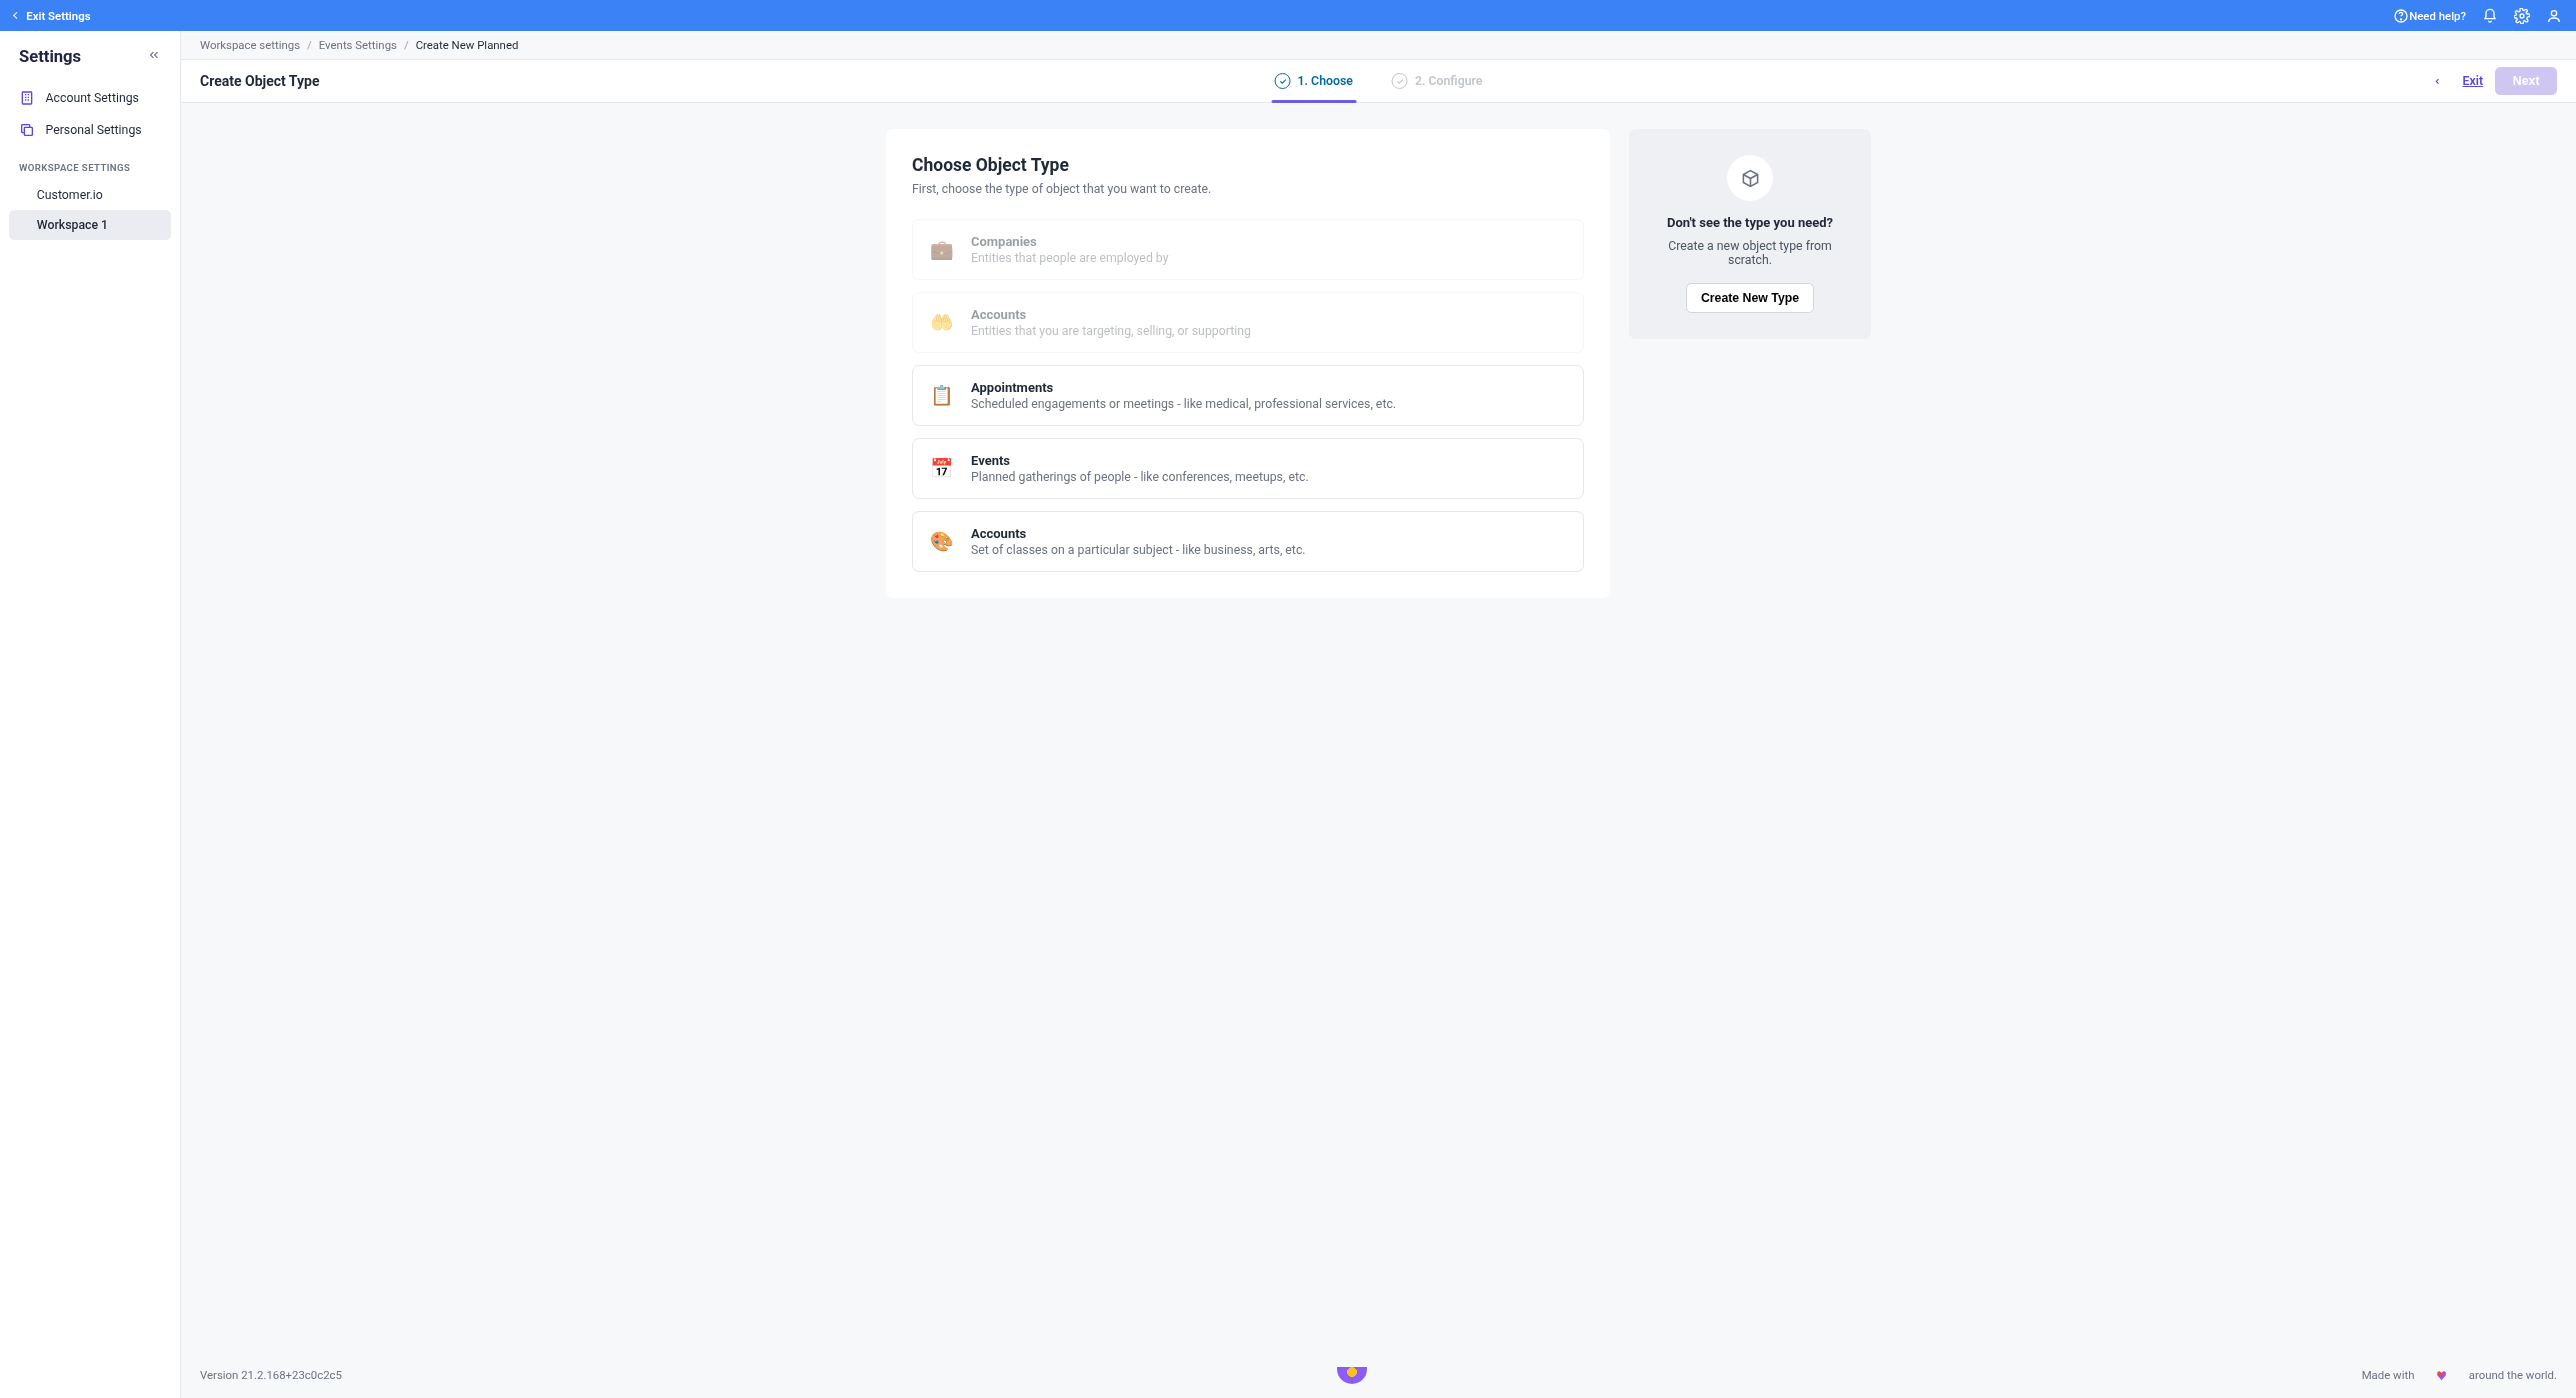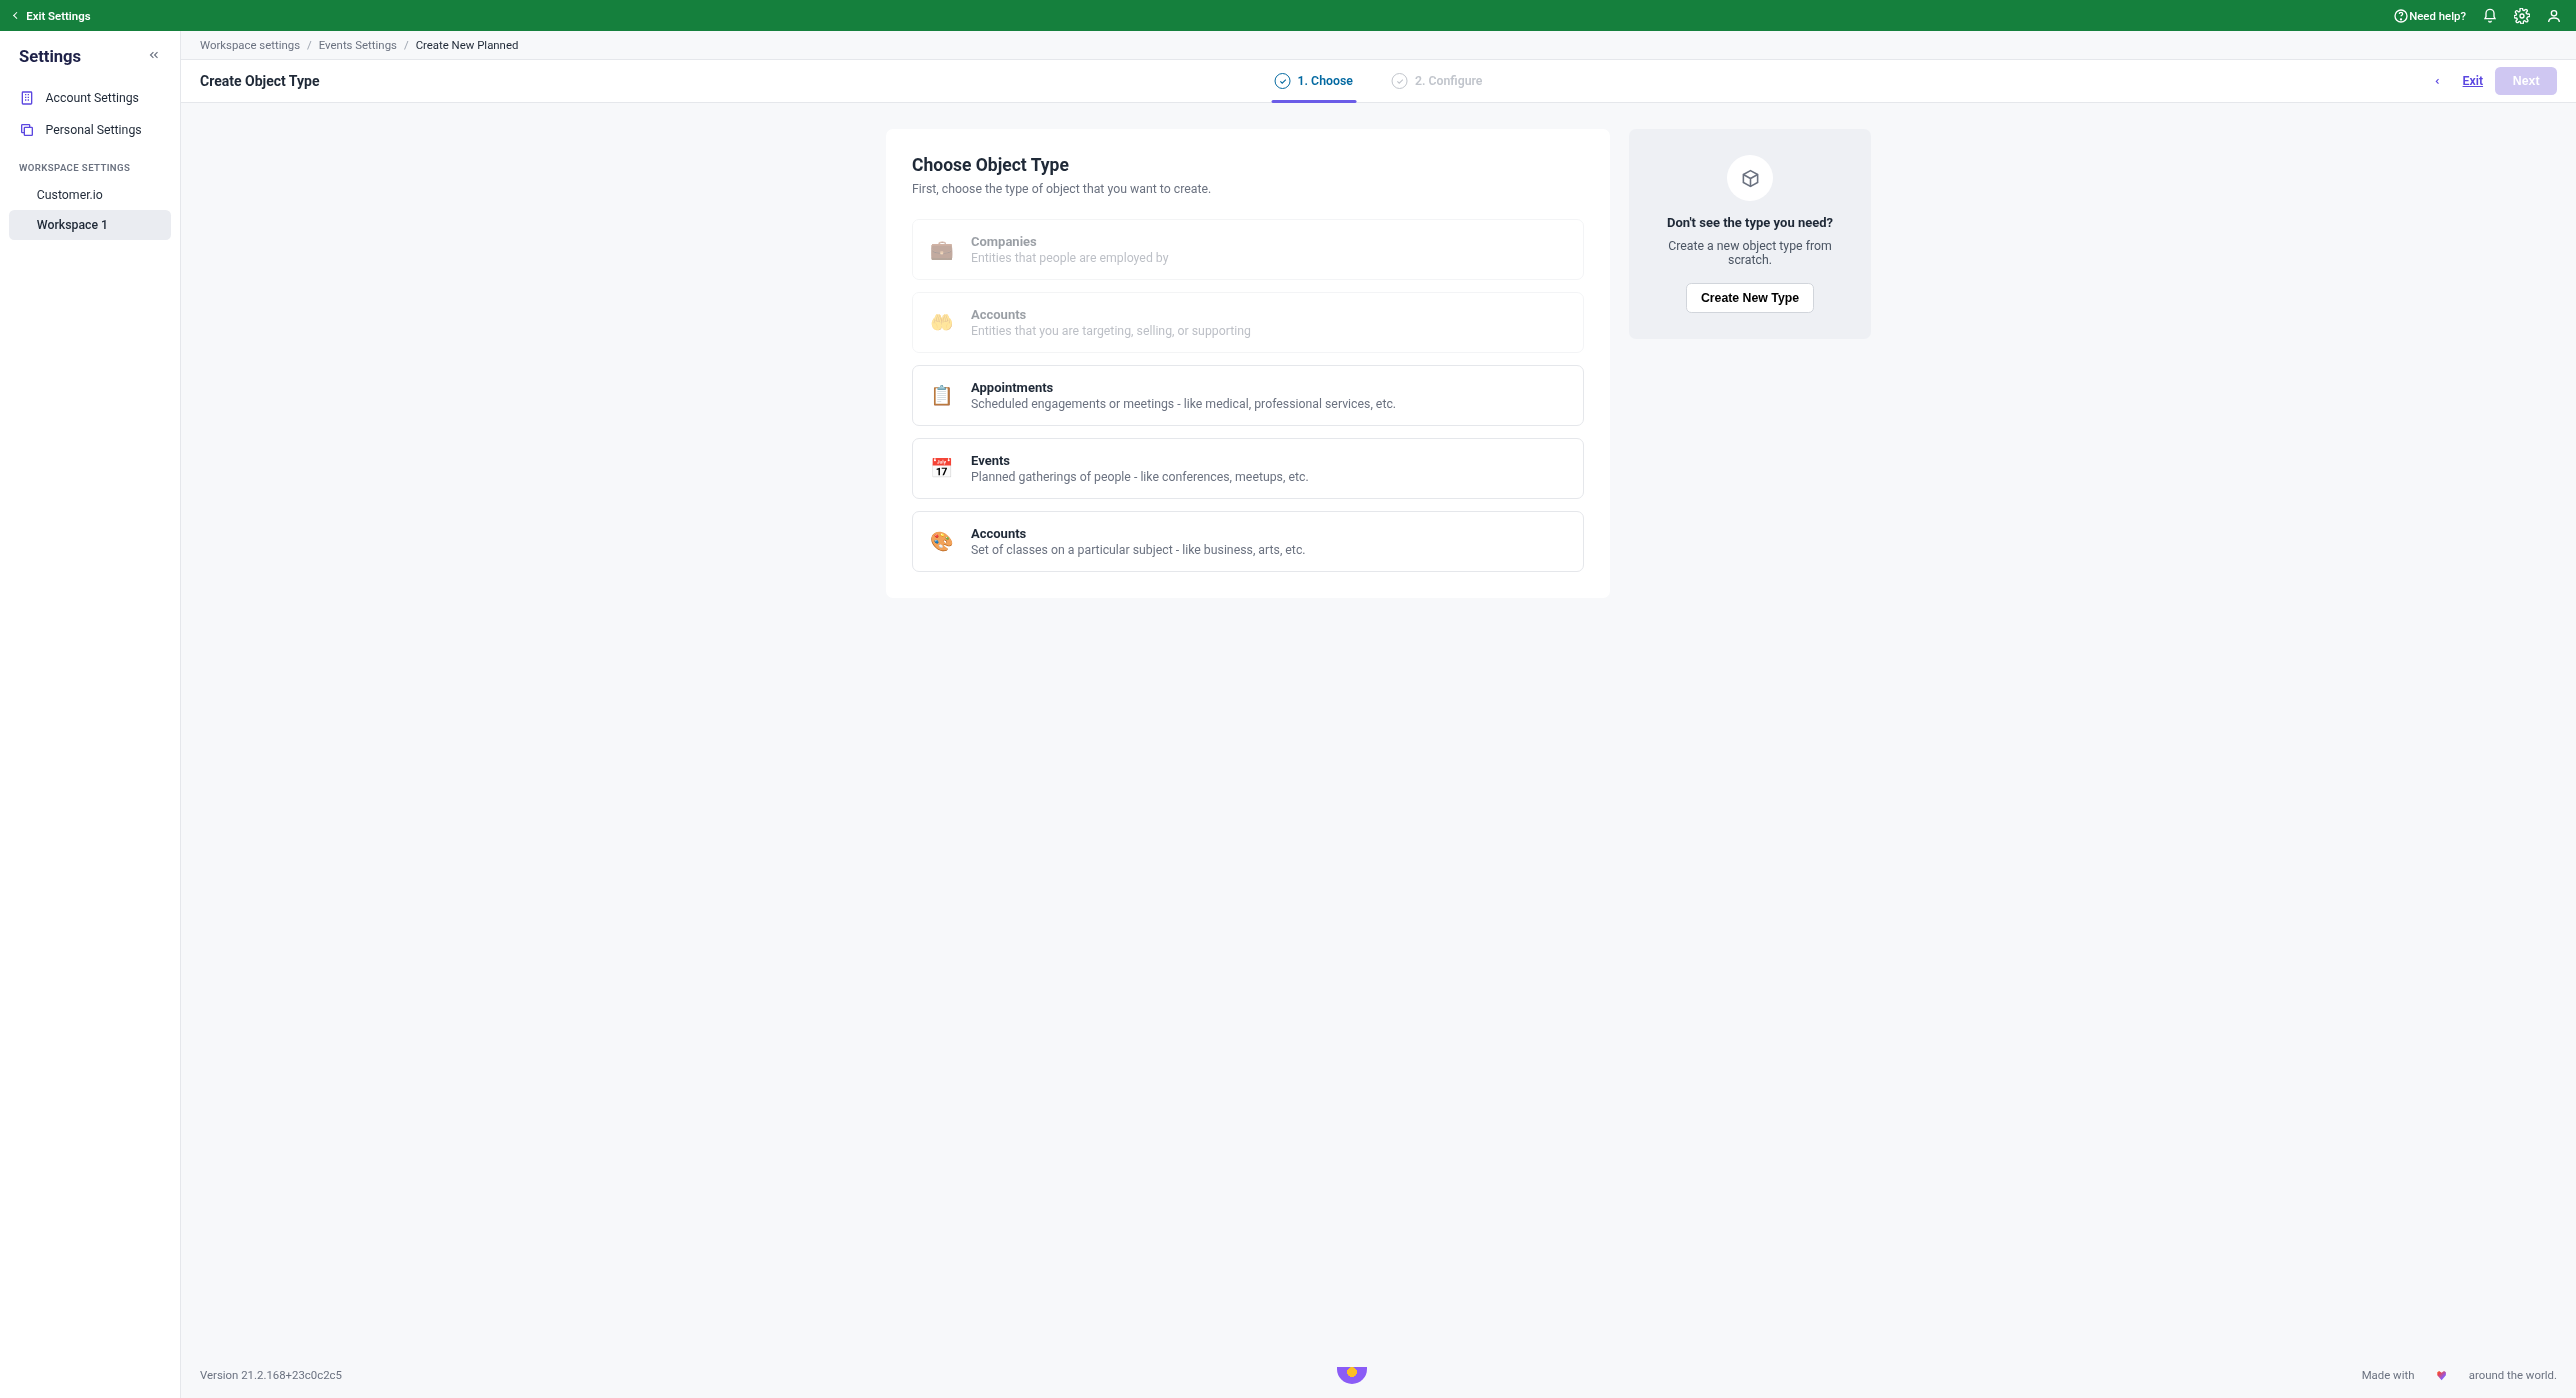--- a/index.html
+++ b/index.html
@@ -1,19 +1,19 @@
 <!DOCTYPE html>
 <html style="font-size:14px"><head>
 <meta charset="utf-8">
 <style>
 * { box-sizing: border-box; margin: 0; padding: 0; }
 body { font-family: -apple-system, BlinkMacSystemFont, "Segoe UI", Roboto, sans-serif; background: #f7f8fa; color: #1f2937; }
 
 
-.topbar { height: 31px; background: #15803d; display: flex; align-items: center; justify-content: space-between; padding: 0 14px; color: #fff; }
+.topbar { height: 31px; background: #3b82f6; display: flex; align-items: center; justify-content: space-between; padding: 0 14px; color: #fff; }
 .topbar-left { display: flex; align-items: center; gap: 7px; cursor: pointer; }
 .topbar-left .chev { width: 5.3px; height: 5.3px; border-left: 1.8px solid #fff; border-bottom: 1.8px solid #fff; transform: rotate(45deg); }
 .topbar-left span { font-size: 11.4px; font-weight: 600; }
 .topbar-right { display: flex; align-items: center; gap: 16px; }
 .help-link { display: flex; align-items: center; gap: 0; font-size: 11.4px; font-weight: 500; cursor: pointer; }
 .top-icon { cursor: pointer; display: flex; align-items: center; }
 .top-icon svg { width: 16px; height: 16px; }
 
 
 .layout { display: flex; height: calc(100vh - 31px); }

